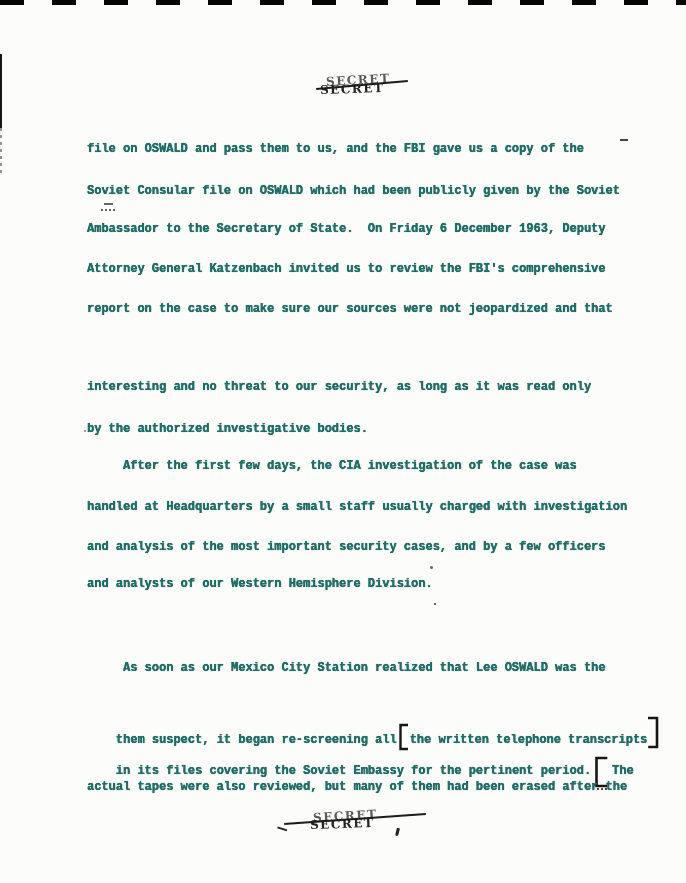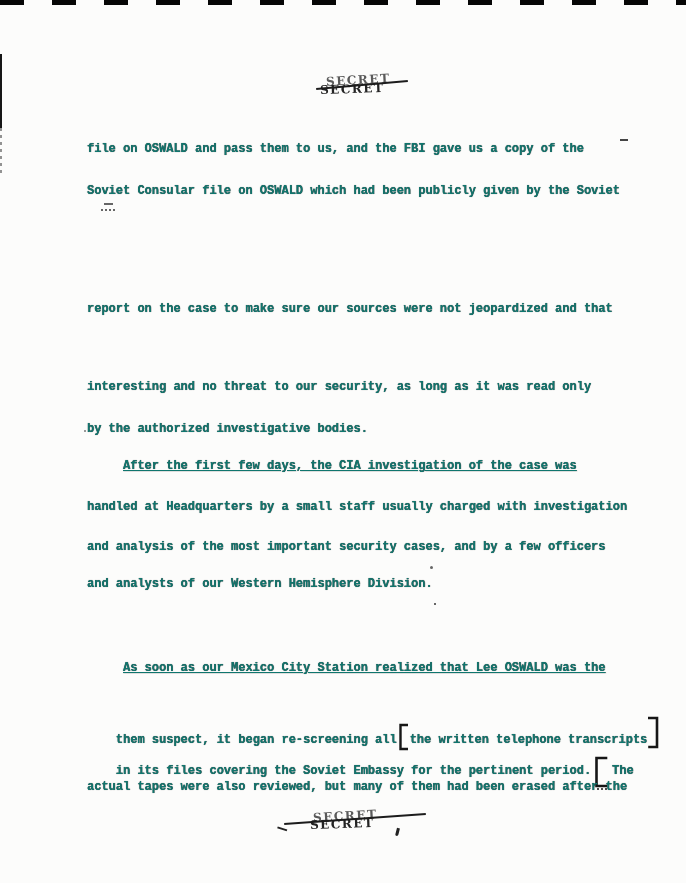--- a/index.html
+++ b/index.html
@@ -15,21 +15,21 @@
   .left-mark-dots{position:absolute;left:0;top:128px;width:2px;height:46px;
     background:repeating-linear-gradient(180deg,rgba(60,60,60,.55) 0 3px,transparent 3px 7px);}
   .speck{position:absolute;background:#666;}
 
   
   .line{
     position:absolute;left:87px;font-size:12px;line-height:14px;font-weight:bold;
     color:#0f766e;white-space:pre;
     text-shadow:0 0 .7px rgba(25,25,25,.85), .4px .4px 0 rgba(40,40,40,.35);
   }
-  .indent{padding-left:36px;text-decoration:underline;}
+  .indent{padding-left:36px;}
   .heading-text{
     display:inline-block;border-bottom:1px dotted #3a3a3a;padding-bottom:2px;
     text-decoration:underline;
   }
 
   
   .br{display:inline-block;line-height:0;}
   .br-open15{vertical-align:-8px;margin:0 2px 0 1px;}
   .br-close15{vertical-align:-6px;margin-left:1px;}
   .br-open16{vertical-align:-17px;margin:0 3px 0 2px;}
@@ -71,20 +71,22 @@
   <div class="speck" style="left:84px;top:430px;width:2px;height:2px;background:#999;"></div>
 
   <div class="stamp stamp-top">
     <span class="stamp-text ghost">SECRET</span>
     <span class="stamp-text main">SECRET</span>
     <div class="strike"></div>
   </div>
 
   <div class="line" style="top:142px">file on OSWALD and pass them to us, and the FBI gave us a copy of the</div>
   <div class="line" style="top:184px">Soviet Consular file on OSWALD which had been publicly given by the Soviet</div>
+  <div class="line" style="top:222px">Ambassador to the Secretary of State.  On Friday 6 December 1963, Deputy</div>
+  <div class="line" style="top:262px">Attorney General Katzenbach invited us to review the FBI's comprehensive</div>
   <div class="line" style="top:302px">report on the case to make sure our sources were not jeopardized and that</div>
   <div class="line" style="top:380px">interesting and no threat to our security, as long as it was read only</div>
   <div class="line" style="top:422px">by the authorized investigative bodies.</div>
 
   <div class="line indent" style="top:459px">After the first few days, the CIA investigation of the case was</div>
   <div class="line" style="top:500px">handled at Headquarters by a small staff usually charged with investigation</div>
   <div class="line" style="top:540px">and analysis of the most important security cases, and by a few officers</div>
   <div class="line" style="top:577px">and analysts of our Western Hemisphere Division.</div>
 
 

